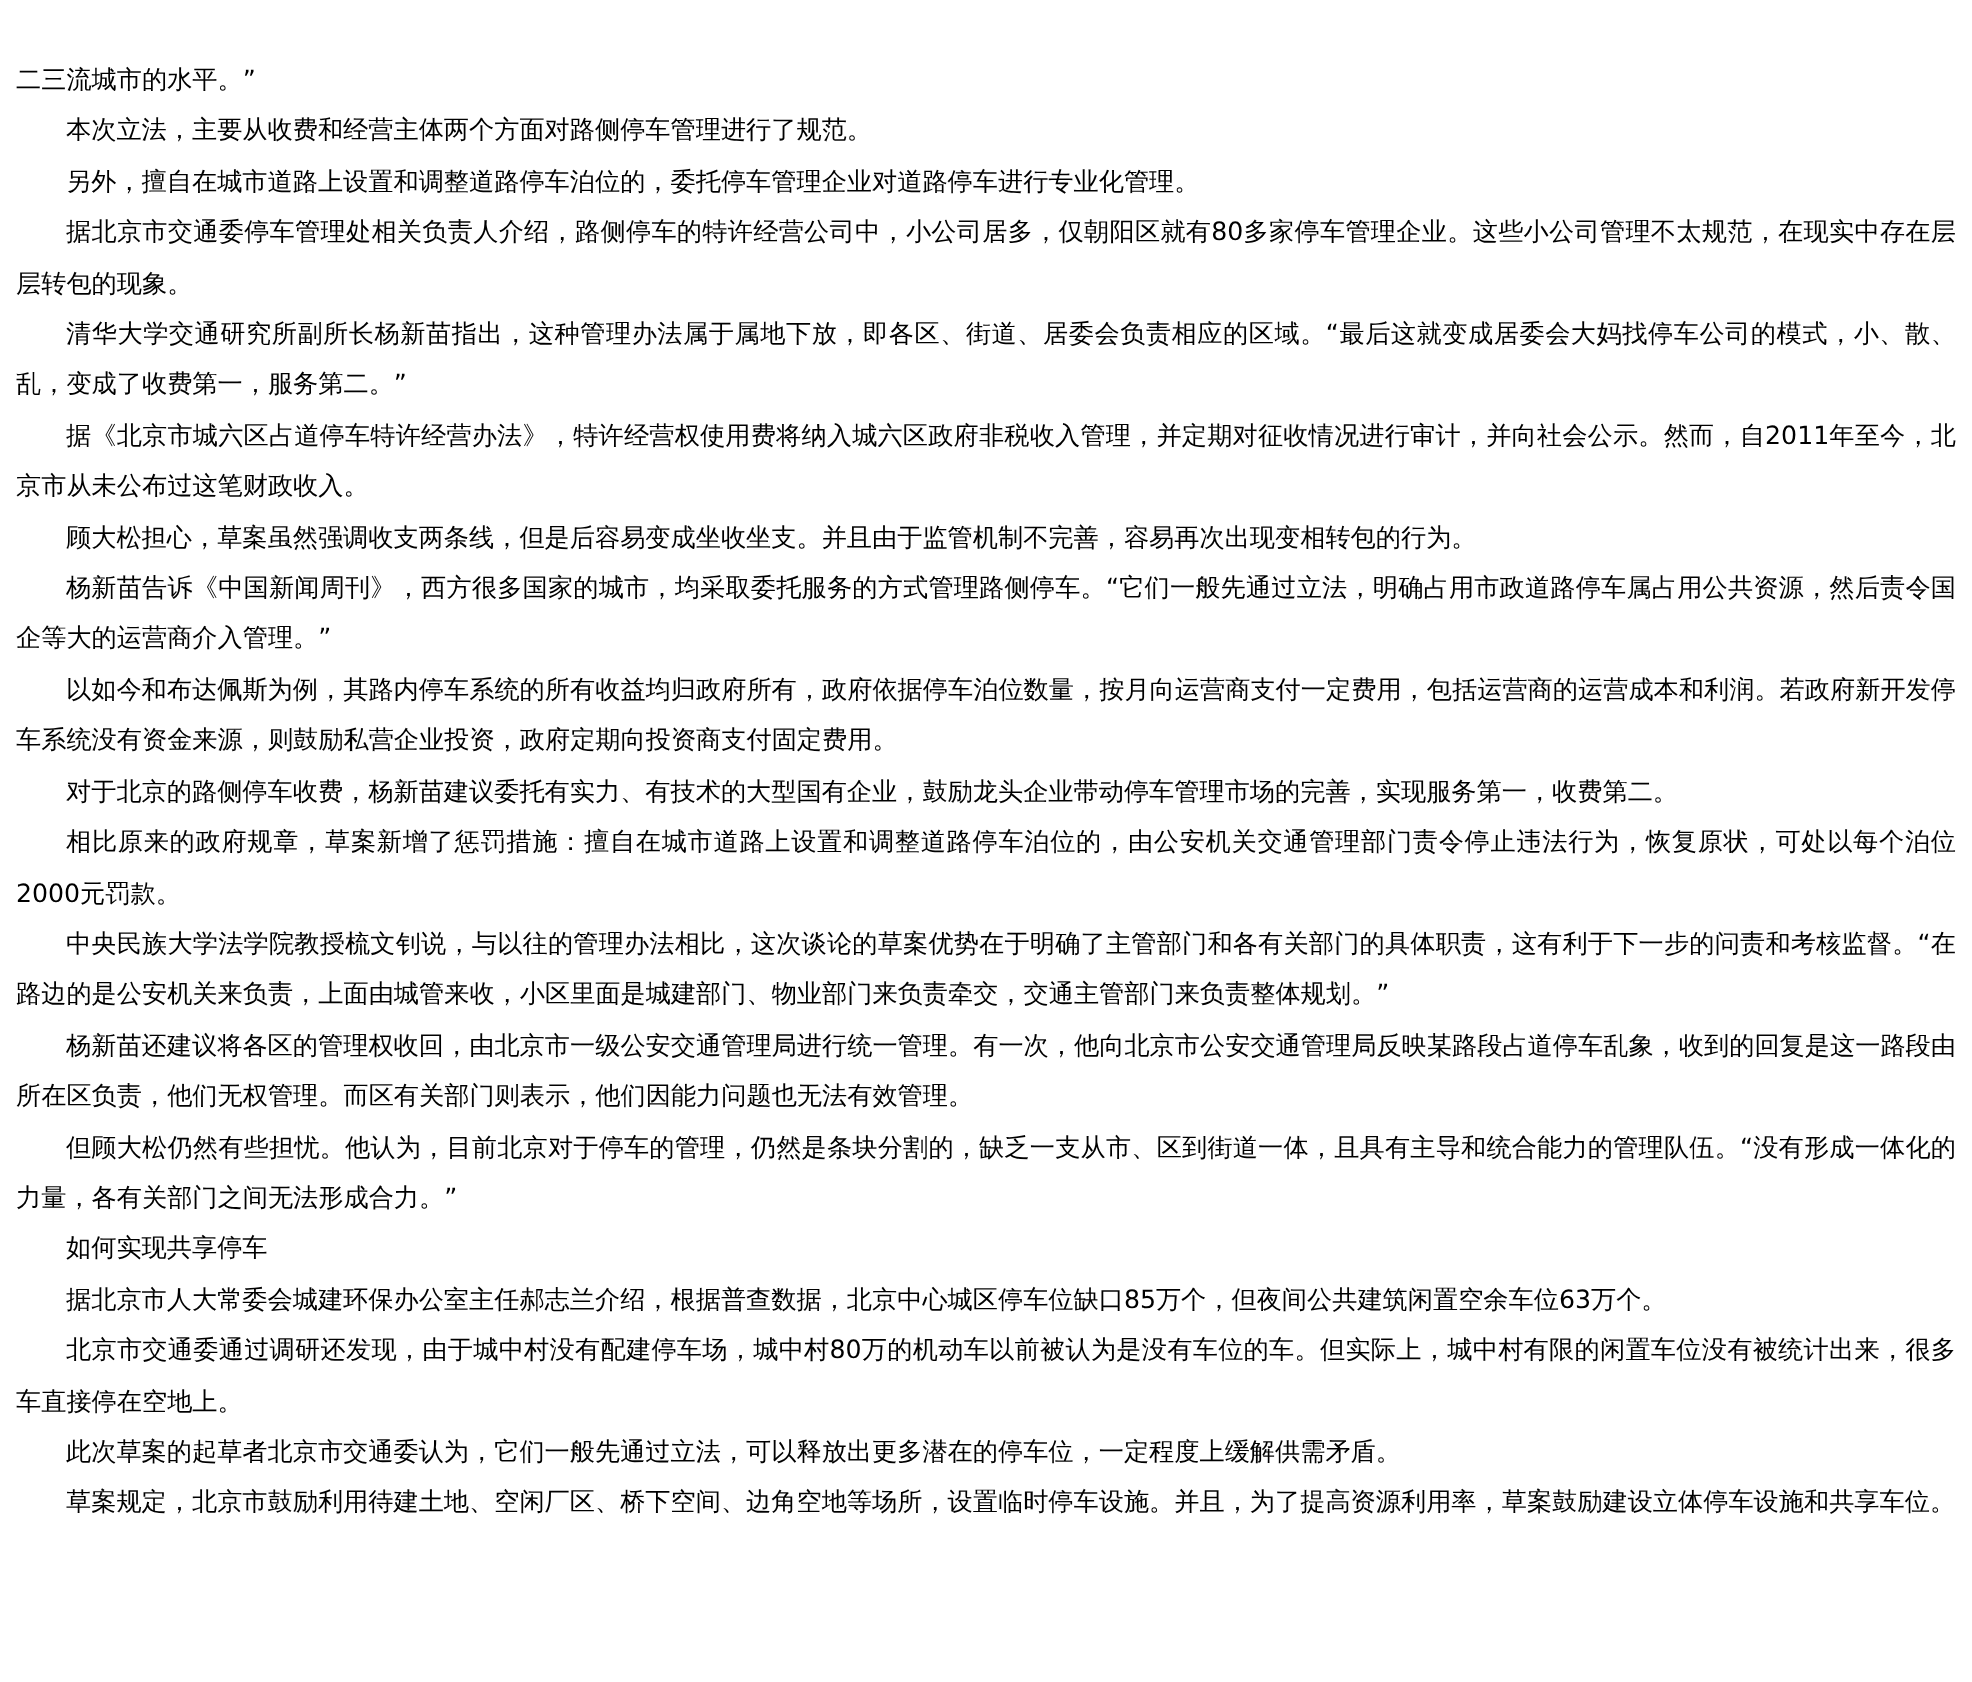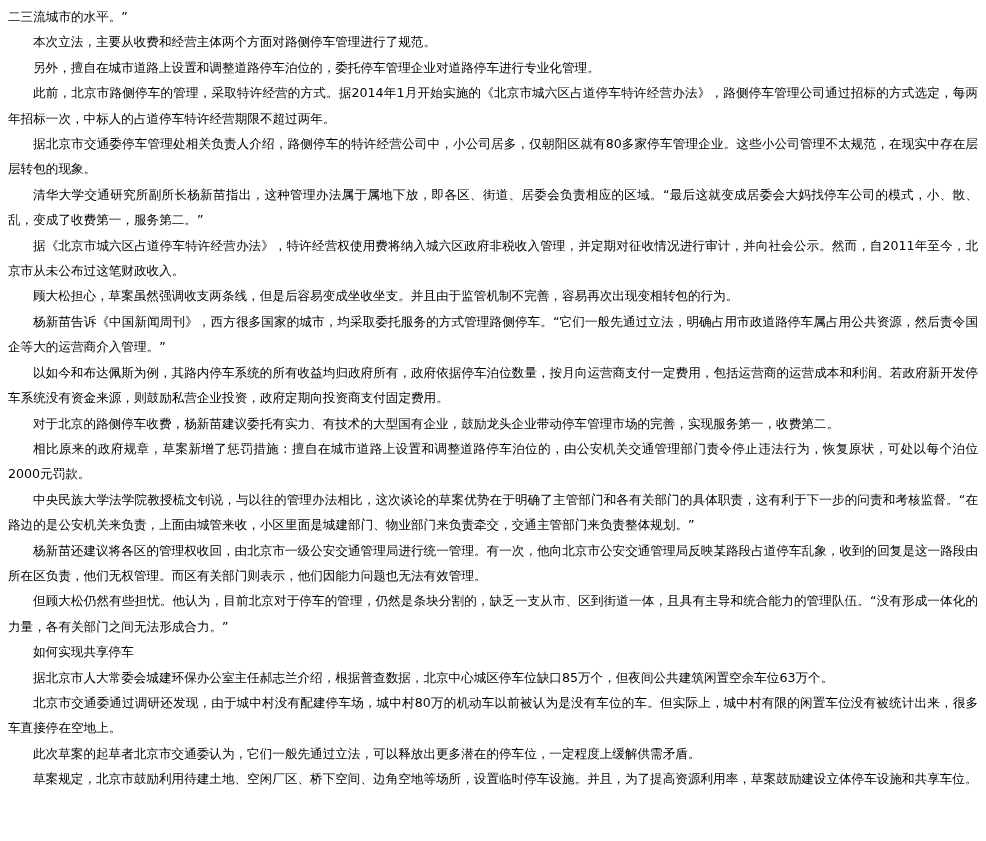--- a/index.html
+++ b/index.html
@@ -11,20 +11,21 @@
     width: 986px;
     height: 841px;
     overflow: hidden;
     font-family: "DejaVu Sans", "Liberation Sans", sans-serif;
     color: #000000;
   }
   #doc {
     box-sizing: border-box;
     width: 986px;
     padding: 4px 8px 0 8px;
+    margin-top: 23px;
   }
   .para {
     font-size: 12.6px;
     line-height: 25.4px;
     text-align: justify;
     text-justify: inter-ideograph;
     margin: 0;
     letter-spacing: 0px;
     white-space: pre-wrap;
   }
@@ -35,21 +36,20 @@
     text-indent: 0;
   }
 </style>
 </head>
 <body>
 
 <div id="doc">
     <p class="para noindent">二三流城市的水平。”</p>
     <p class="para indent">本次立法，主要从收费和经营主体两个方面对路侧停车管理进行了规范。</p>
     <p class="para indent">另外，擅自在城市道路上设置和调整道路停车泊位的，委托停车管理企业对道路停车进行专业化管理。</p>
-    <p class="para indent">此前，北京市路侧停车的管理，采取特许经营的方式。据2014年1月开始实施的《北京市城六区占道停车特许经营办法》，路侧停车管理公司通过招标的方式选定，每两年招标一次，中标人的占道停车特许经营期限不超过两年。</p>
     <p class="para indent">据北京市交通委停车管理处相关负责人介绍，路侧停车的特许经营公司中，小公司居多，仅朝阳区就有80多家停车管理企业。这些小公司管理不太规范，在现实中存在层层转包的现象。</p>
     <p class="para indent">清华大学交通研究所副所长杨新苗指出，这种管理办法属于属地下放，即各区、街道、居委会负责相应的区域。“最后这就变成居委会大妈找停车公司的模式，小、散、乱，变成了收费第一，服务第二。”</p>
     <p class="para indent">据《北京市城六区占道停车特许经营办法》，特许经营权使用费将纳入城六区政府非税收入管理，并定期对征收情况进行审计，并向社会公示。然而，自2011年至今，北京市从未公布过这笔财政收入。</p>
     <p class="para indent">顾大松担心，草案虽然强调收支两条线，但是后容易变成坐收坐支。并且由于监管机制不完善，容易再次出现变相转包的行为。</p>
     <p class="para indent">杨新苗告诉《中国新闻周刊》，西方很多国家的城市，均采取委托服务的方式管理路侧停车。“它们一般先通过立法，明确占用市政道路停车属占用公共资源，然后责令国企等大的运营商介入管理。”</p>
     <p class="para indent">以如今和布达佩斯为例，其路内停车系统的所有收益均归政府所有，政府依据停车泊位数量，按月向运营商支付一定费用，包括运营商的运营成本和利润。若政府新开发停车系统没有资金来源，则鼓励私营企业投资，政府定期向投资商支付固定费用。</p>
     <p class="para indent">对于北京的路侧停车收费，杨新苗建议委托有实力、有技术的大型国有企业，鼓励龙头企业带动停车管理市场的完善，实现服务第一，收费第二。</p>
     <p class="para indent">相比原来的政府规章，草案新增了惩罚措施：擅自在城市道路上设置和调整道路停车泊位的，由公安机关交通管理部门责令停止违法行为，恢复原状，可处以每个泊位2000元罚款。</p>
     <p class="para indent">中央民族大学法学院教授梳文钊说，与以往的管理办法相比，这次谈论的草案优势在于明确了主管部门和各有关部门的具体职责，这有利于下一步的问责和考核监督。“在路边的是公安机关来负责，上面由城管来收，小区里面是城建部门、物业部门来负责牵交，交通主管部门来负责整体规划。”</p>
     <p class="para indent">杨新苗还建议将各区的管理权收回，由北京市一级公安交通管理局进行统一管理。有一次，他向北京市公安交通管理局反映某路段占道停车乱象，收到的回复是这一路段由所在区负责，他们无权管理。而区有关部门则表示，他们因能力问题也无法有效管理。</p>

